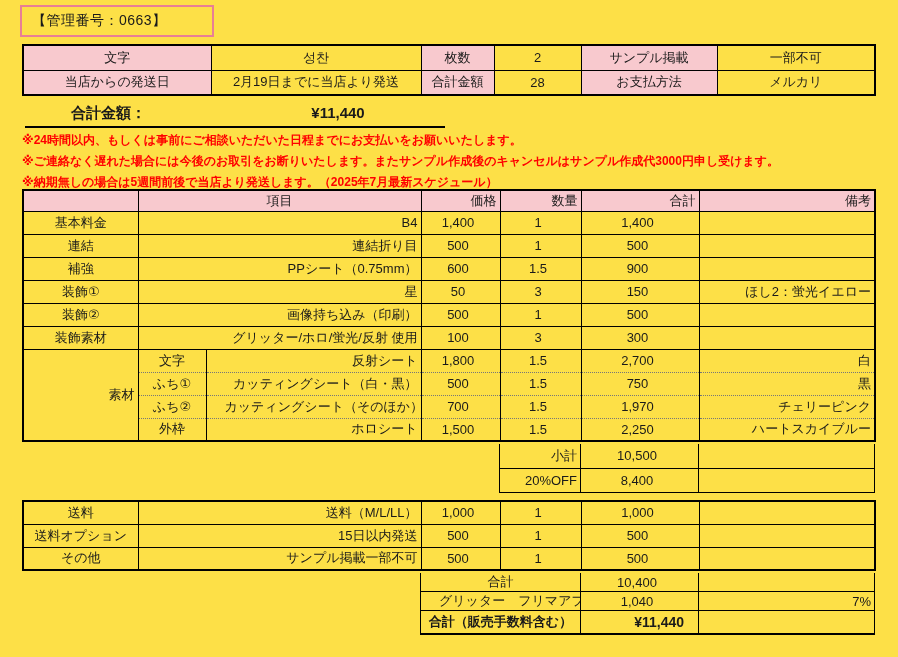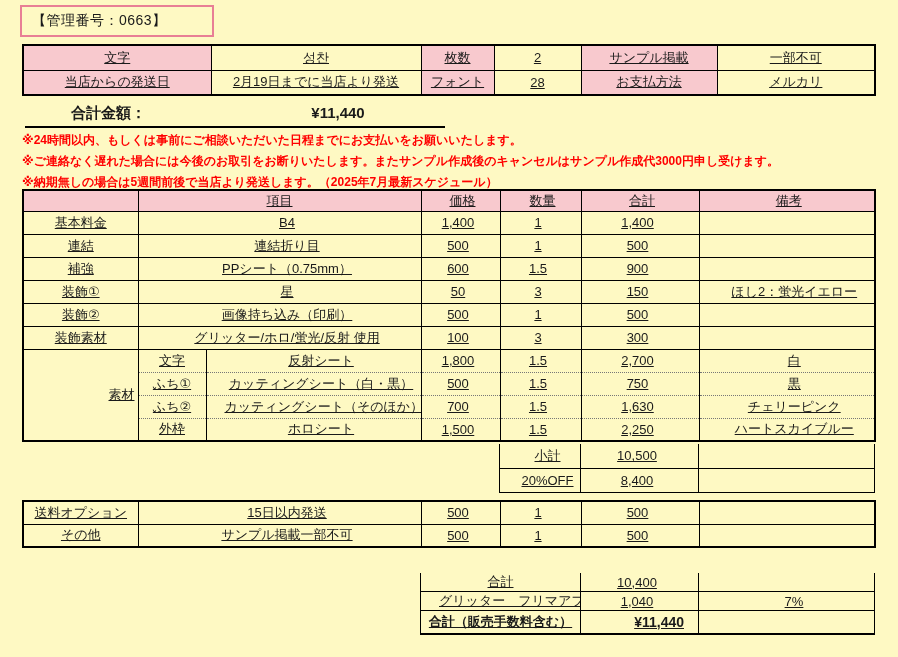--- a/index.html
+++ b/index.html
@@ -4,43 +4,43 @@
 <style>
   :root{
     --pink:#f8c9ce;
     --boxpink:#e87f95;
     --red:#ff0000;
     --line:#000;
   }
   *{box-sizing:border-box;margin:0;padding:0;}
   html,body{background:#fff;}
   body{font-family:"Liberation Sans","DejaVu Sans",sans-serif;color:#1a1a1a;}
-  #page{position:relative;width:898px;height:657px;background:#fef9c3;overflow:hidden;}
+  #page{position:relative;width:898px;height:657px;background:#fde047;overflow:hidden;}
 
   
   .mgmt-box{
     position:absolute;left:20px;top:5px;width:194px;height:32px;
     border:2px solid var(--boxpink);
     display:flex;align-items:center;padding-left:10px;
     font-size:14px;letter-spacing:0.5px;
   }
 
   
-  table{border-collapse:collapse;table-layout:fixed;text-decoration:underline;}
+  table{border-collapse:collapse;table-layout:fixed;}
   td,th{
     border:1px solid var(--line);
     font-size:13px;font-weight:normal;
     height:23px;padding:0 3px;overflow:hidden;white-space:nowrap;
     vertical-align:middle;
   }
   .pink{background:var(--pink);}
   .ctr{text-align:center;}
-  .lft{text-align:center;padding-left:18px;}
+  .lft{text-align:right;padding-left:18px;}
   .num{text-align:center;padding-right:8px;}
-  .hdr-l{text-align:center;padding-left:7px;}
+  .hdr-l{text-align:right;padding-left:7px;}
 
   
   .info-table{position:absolute;left:22px;top:44px;width:852px;border:2px solid var(--line);}
   .info-table td{height:25px;text-align:center;}
 
   
   .total-line{
     position:absolute;left:25px;top:100px;width:420px;height:28px;
     border-bottom:2px solid var(--line);
   }
@@ -97,21 +97,21 @@
       <td class="pink">文字</td>
       <td>성찬</td>
       <td class="pink">枚数</td>
       <td>2</td>
       <td class="pink">サンプル掲載</td>
       <td>一部不可</td>
     </tr>
     <tr>
       <td class="pink">当店からの発送日</td>
       <td>2月19日までに当店より発送</td>
-      <td class="pink">フォント</td>
+      <td class="pink">合計金額</td>
       <td>28</td>
       <td class="pink">お支払方法</td>
       <td>メルカリ</td>
     </tr>
   </tbody>
     </table>
 
   <div class="total-line">
     <span class="lbl">合計金額：</span>
     <span class="val">¥11,440</span>
@@ -205,21 +205,21 @@
       <td class="num">500</td>
       <td class="num">1.5</td>
       <td class="num">750</td>
       <td class="lft">黒</td>
     </tr>
     <tr class="mat-t mat-b">
       <td class="ctr">ふち②</td>
       <td class="lft">カッティングシート（そのほか）</td>
       <td class="num">700</td>
       <td class="num">1.5</td>
-      <td class="num">1,630</td>
+      <td class="num">1,970</td>
       <td class="lft">チェリーピンク</td>
     </tr>
     <tr class="mat-t">
       <td class="ctr">外枠</td>
       <td class="lft">ホロシート</td>
       <td class="num">1,500</td>
       <td class="num">1.5</td>
       <td class="num">2,250</td>
       <td class="lft">ハートスカイブルー</td>
     </tr>
@@ -249,20 +249,28 @@
   <table class="ship-table">
     <colgroup>
       <col style="width:115px">
         <col style="width:283px">
         <col style="width:79px">
       <col style="width:81px">
         <col style="width:118px">
         <col style="width:176px">
     </colgroup>
     <tbody>
+        <tr>
+      <td class="ctr">送料</td>
+      <td class="lft">送料（M/L/LL）</td>
+      <td class="num">1,000</td>
+      <td class="num">1</td>
+      <td class="num">1,000</td>
+      <td class="lft"></td>
+    </tr>
     <tr>
       <td class="ctr">送料オプション</td>
       <td class="lft">15日以内発送</td>
       <td class="num">500</td>
       <td class="num">1</td>
       <td class="num">500</td>
       <td class="lft"></td>
     </tr>
     <tr>
       <td class="ctr">その他</td>

